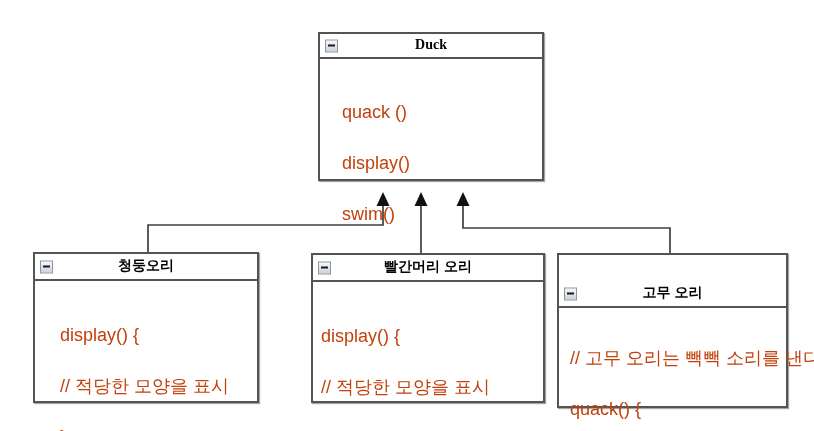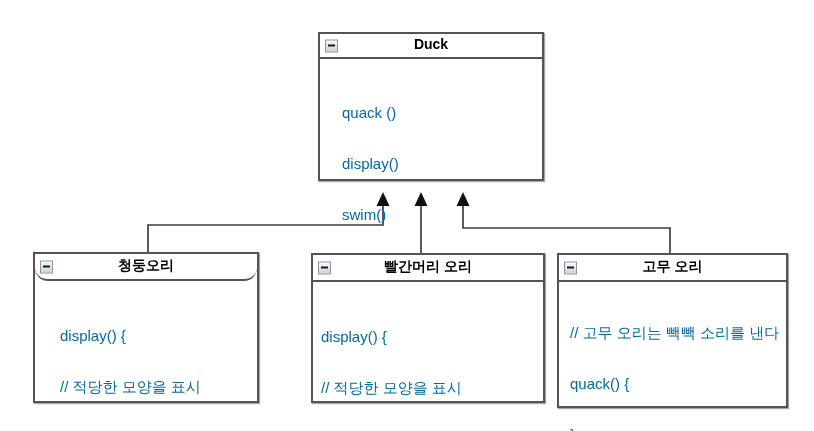--- a/index.html
+++ b/index.html
@@ -47,40 +47,40 @@
     align-items: center;
     justify-content: center;
     cursor: pointer;
   }
   .minus-bar {
     width: 7px;
     height: 2px;
     background: #1b1b1b;
   }
   .box-body {
-    font-size: 15px;
+    font-size: 18px;
     line-height: 17px;
-    color: #0369a1;
+    color: #c2410c;
     white-space: pre;
   }
   
   #box-duck   { left: 318px; top: 32px;  width: 226px; height: 149px; }
-  #box-duck .box-header   { height: 23px; line-height: 21px; }
+  #box-duck .box-header   { height: 23px; line-height: 21px; font-family: Liberation Serif, serif; }
   #box-duck .box-body     { padding: 11px 4px 0 22px; }
   
   #box-mallard { left: 33px;  top: 252px; width: 226px; height: 151px; }
-  #box-mallard .box-header { height: 25px; line-height: 23px; border-radius: 13px; }
+  #box-mallard .box-header { height: 25px; line-height: 23px; }
   #box-mallard .box-body   { padding: 12px 4px 0 25px; }
   
   #box-redhead { left: 311px; top: 253px; width: 234px; height: 150px; }
   #box-redhead .box-header { height: 25px; line-height: 23px; }
   #box-redhead .box-body   { padding: 12px 4px 0 8px; }
   
   #box-rubber  { left: 557px; top: 253px; width: 231px; height: 155px; }
-  #box-rubber .box-header  { height: 25px; line-height: 23px; }
+  #box-rubber .box-header  { height: 25px; line-height: 23px; margin-top: 26px; }
   #box-rubber .box-body    { padding: 8px 4px 0 11px; }
 </style>
 </head>
 <body>
 
 <div class="canvas">
 
   <svg class="links-layer" width="814" height="431" viewBox="0 0 814 431">
     <g>
       <polyline points="148,252 148,225 383,225 383,204" fill="none" stroke="#3f3f3f" stroke-width="1.7"></polyline>

